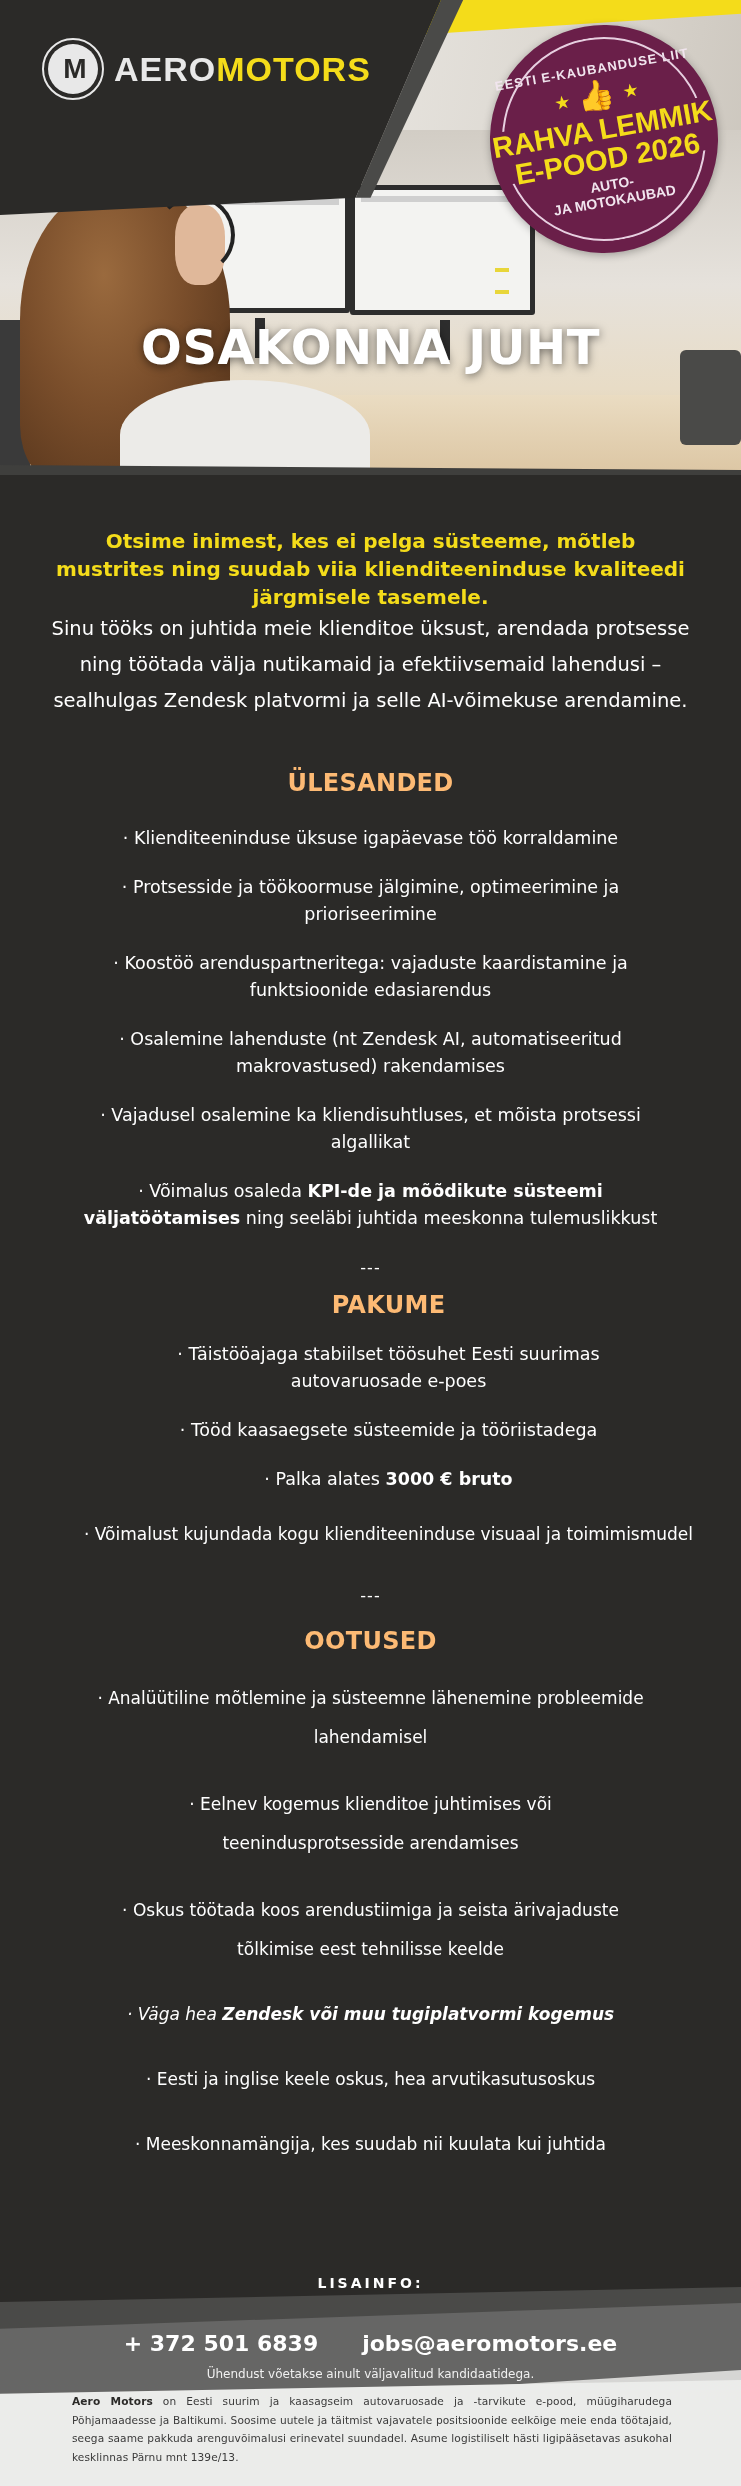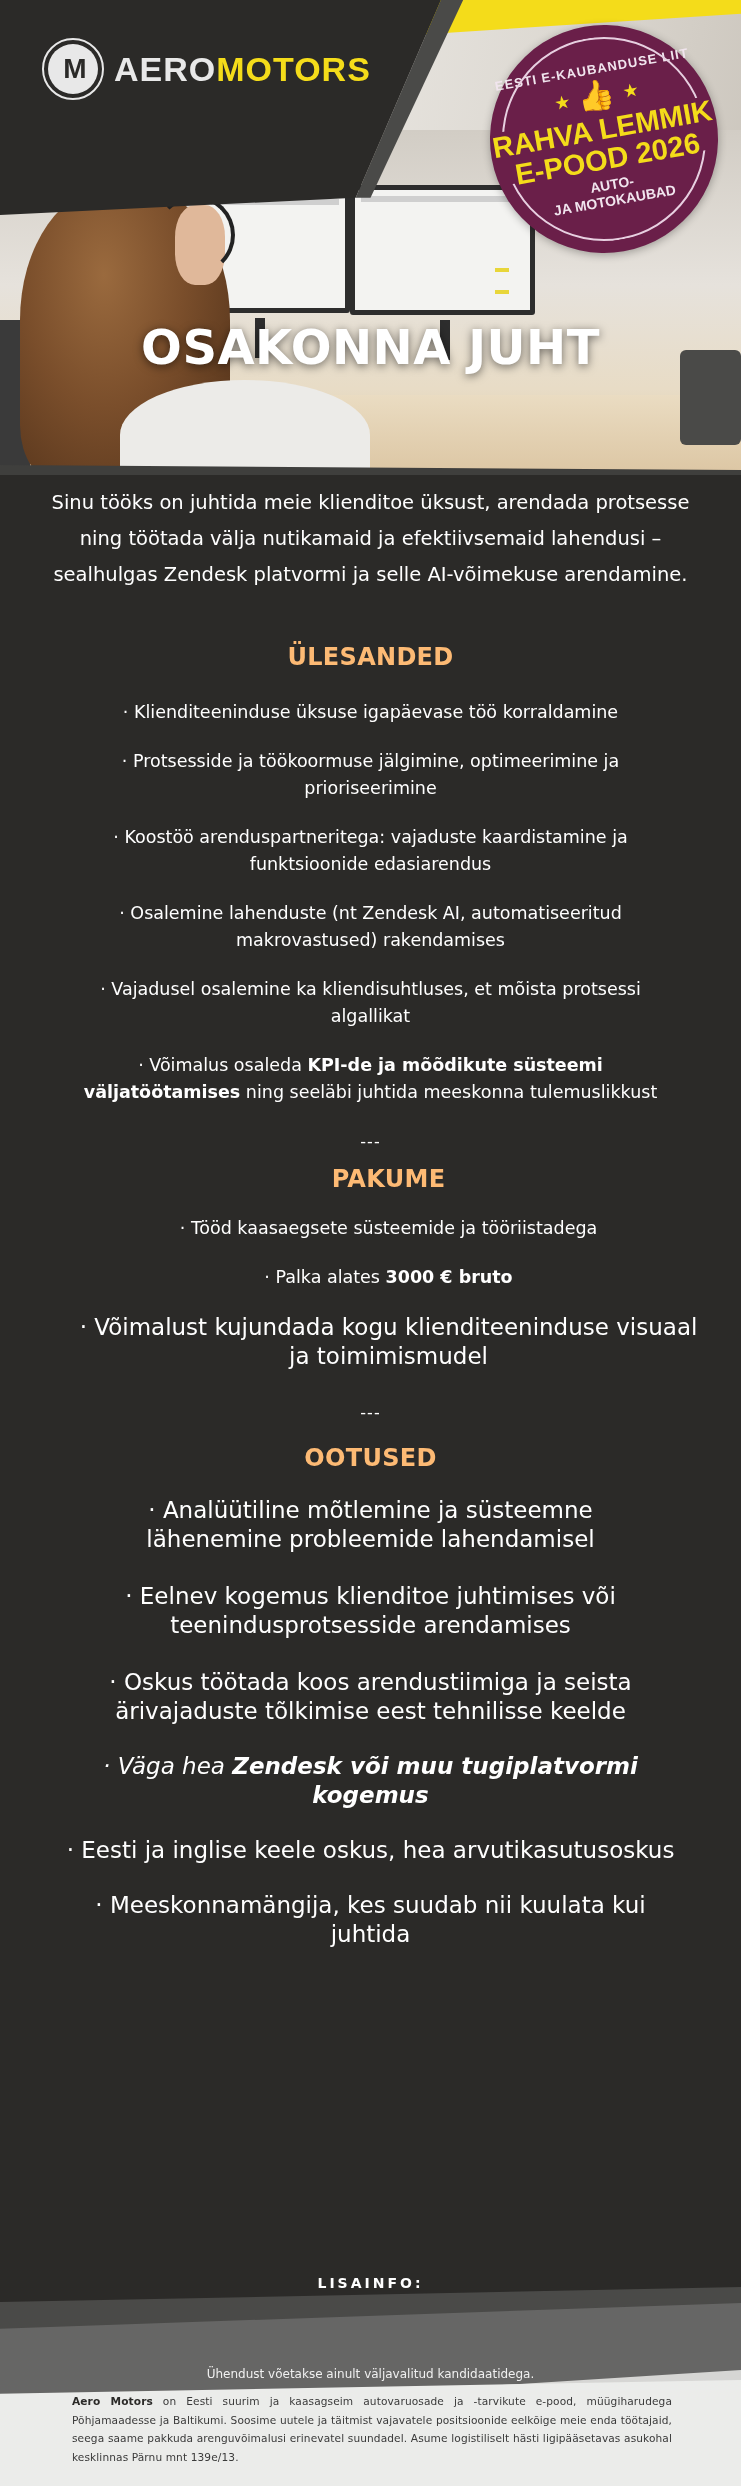--- a/index.html
+++ b/index.html
@@ -112,21 +112,21 @@
   .intro-bold {
     margin: 42px auto 0; width: 640px;
     font-weight: 700; font-size: 20px; line-height: 28px; color: #f4dc1a;
   }
   .intro {
     width: 640px; margin: 0 auto;
     font-size: 19.5px; line-height: 36px; color: #ffffff;
   }
   .section-title { font-weight: 700; color: #fdba74; font-size: 24px; letter-spacing: 0.3px; }
   .list-item { font-size: 17.5px; line-height: 27px; color: #ffffff; width: 620px; margin: 8px auto; }
-  .list-item.lg { font-size: 23px; line-height: 29px; }
+  .list-item.lg { font-size: 17px; line-height: 39px; }
   .list-item b { font-weight: 700; }
   .sep { color: #ffffff; font-size: 16px; letter-spacing: 1px; }
 
   
   .contact {
     position: absolute; left: 0; top: 2255px; width: 741px; height: 140px;
   }
   .contact-bg-top { position: absolute; left: 0; top: 0; width: 741px; height: 140px; background: #2b2a28; }
   .contact-bg-mid { position: absolute; left: 0; top: 32px; width: 741px; height: 108px; background: #4a4a48;
     clip-path: polygon(0 14%, 100% 0, 100% 100%, 0 100%); }
@@ -201,38 +201,40 @@
     </div>
   </div>
 
   <h1 class="hero-title">
     <div>OSAKONNA JUHT</div>
   </h1>
   <div class="hero-bottom-strip"></div>
 </div>
 
 <div class="content">
+  <p class="intro-bold">Otsime inimest, kes ei pelga süsteeme, mõtleb mustrites ning suudab viia klienditeeninduse kvaliteedi järgmisele tasemele.</p>
   <p class="intro">Sinu tööks on juhtida meie klienditoe üksust, arendada protsesse ning töötada välja nutikamaid ja efektiivsemaid lahendusi – sealhulgas Zendesk platvormi ja selle AI-võimekuse arendamine.</p>
 
   <div style="margin-top:50px;">
     <div class="section-title">ÜLESANDED</div>
     <div class="list-item" style="margin-top:28px;">· Klienditeeninduse üksuse igapäevase töö korraldamine</div>
     <div class="list-item" style="margin-top:22px;">· Protsesside ja töökoormuse jälgimine, optimeerimine ja prioriseerimine</div>
     <div class="list-item" style="margin-top:22px;">· Koostöö arenduspartneritega: vajaduste kaardistamine ja funktsioonide edasiarendus</div>
     <div class="list-item" style="margin-top:22px;">· Osalemine lahenduste (nt Zendesk AI, automatiseeritud makrovastused) rakendamises</div>
     <div class="list-item" style="margin-top:22px;">· Vajadusel osalemine ka kliendisuhtluses, et mõista protsessi algallikat</div>
     <div class="list-item" style="margin-top:22px;">
       <span>· Võimalus osaleda </span><b>KPI-de ja mõõdikute süsteemi väljatöötamises</b><span> ning seeläbi juhtida meeskonna tulemuslikkust</span>
     </div>
   </div>
 
   <div class="sep" style="margin-top:26px;">---</div>
 
   <div style="margin-top:14px;padding-left:36px;">
     <div class="section-title">PAKUME</div>
+    <div class="list-item" style="margin-top:22px; width:520px;">· Täistööajaga stabiilset töösuhet Eesti suurimas autovaruosade e-poes</div>
     <div class="list-item" style="margin-top:22px;">· Tööd kaasaegsete süsteemide ja tööriistadega</div>
     <div class="list-item" style="margin-top:22px;">
       <span>· Palka alates </span><b>3000 € bruto</b>
     </div>
     <div class="list-item lg" style="margin-top:22px;">· Võimalust kujundada kogu klienditeeninduse visuaal ja toimimismudel</div>
   </div>
 
   <div class="sep" style="margin-top:32px;">---</div>
 
   <div style="margin-top:22px;">
@@ -246,20 +248,24 @@
     <div class="list-item lg" style="margin-top:26px;">· Eesti ja inglise keele oskus, hea arvutikasutusoskus</div>
     <div class="list-item lg" style="margin-top:26px;">· Meeskonnamängija, kes suudab nii kuulata kui juhtida</div>
   </div>
 </div>
 
 <div class="contact">
   <div class="contact-bg-top"></div>
   <div class="contact-bg-mid"></div>
   <div class="contact-bg-low"></div>
   <div class="lisainfo">LISAINFO:</div>
+  <div class="contact-row">
+    <span>+ 372 501 6839</span>
+    <span>jobs@aeromotors.ee</span>
+  </div>
   <div class="contact-note">Ühendust võetakse ainult väljavalitud kandidaatidega.</div>
 </div>
 
 <div class="footer-shadow"></div>
 <div class="footer"></div>
 <p class="footer-text">
   <b>Aero Motors</b><span> on Eesti suurim ja kaasagseim autovaruosade ja -tarvikute e-pood, müügiharudega Põhjamaadesse ja Baltikumi. Soosime uutele ja täitmist vajavatele positsioonide eelkõige meie enda töötajaid, seega saame pakkuda arenguvõimalusi erinevatel suundadel. Asume logistiliselt hästi ligipääsetavas asukohal kesklinnas Pärnu mnt 139e/13.</span>
 </p>
 
 </body></html>

